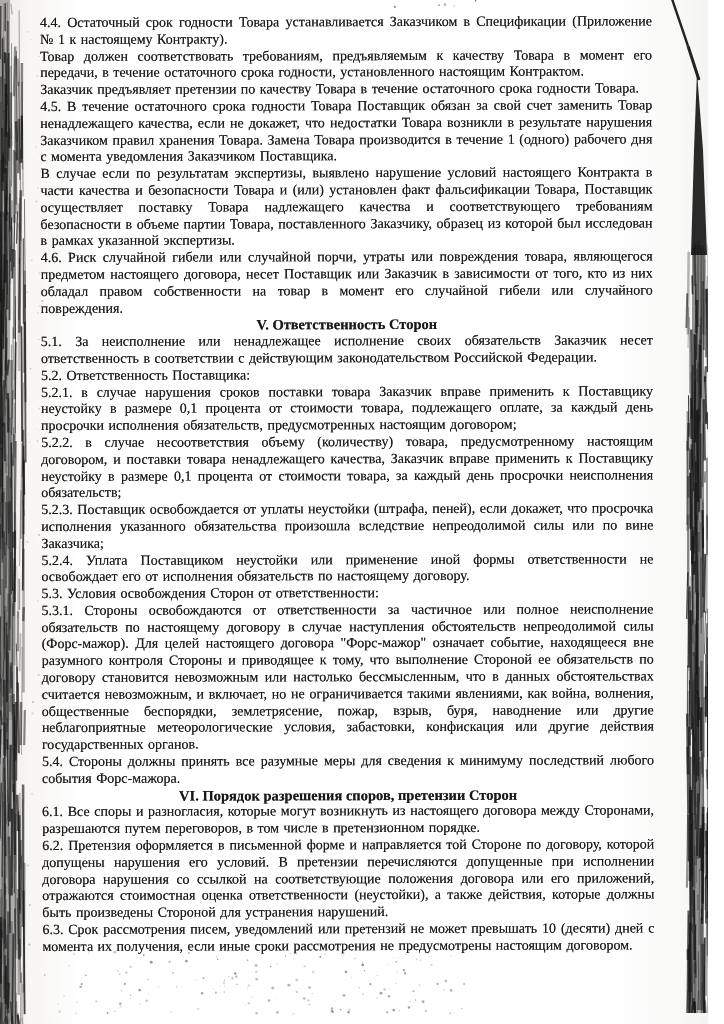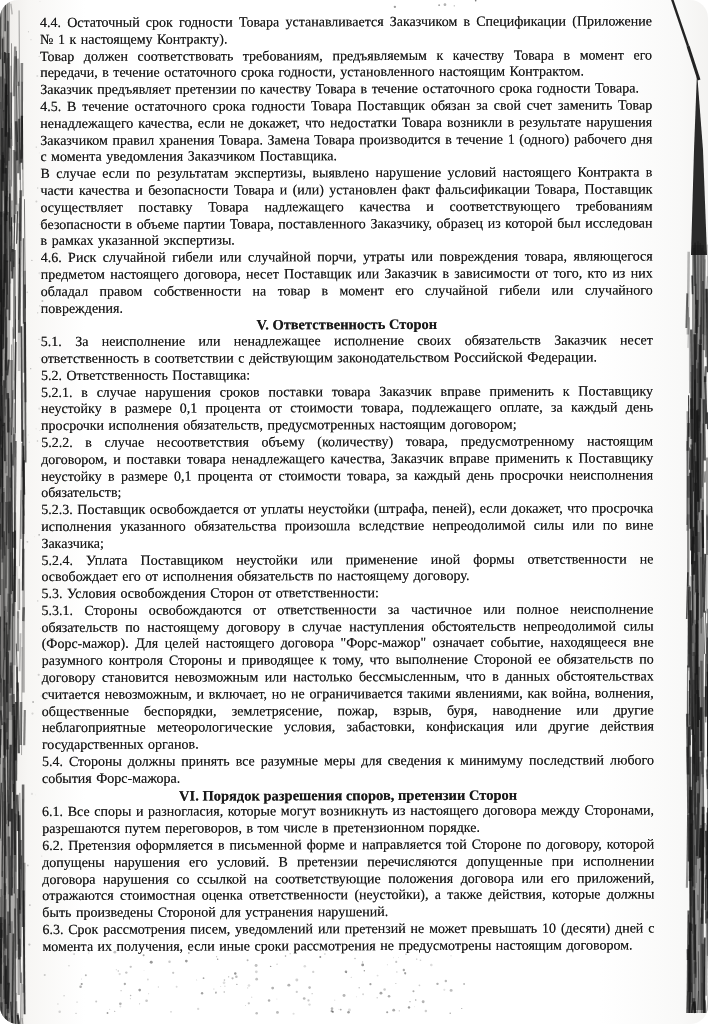--- a/index.html
+++ b/index.html
@@ -7,21 +7,20 @@
     width: 724px; height: 1024px;
     overflow: hidden;
     background: #ffffff;
   }
   .page {
     position: relative;
     width: 708px; height: 1024px;
     overflow: hidden;
     background:
       linear-gradient(90deg, #eceae7 0px, #f7f6f4 28px, #ffffff 85px, #ffffff 600px, #f9f9f8 680px, #f1f0ee 724px);
-    border-radius: 18px;
   }
   .text-column {
     position: absolute;
     left: 40px; top: 15px; width: 612px;
     font-family: "Liberation Serif", "DejaVu Serif", serif;
     font-size: 14px;
     line-height: 16.8px;
     text-align: justify;
     text-shadow: 0 0 0.35px rgba(25,25,25,0.75);
     transform: rotate(-0.15deg);

